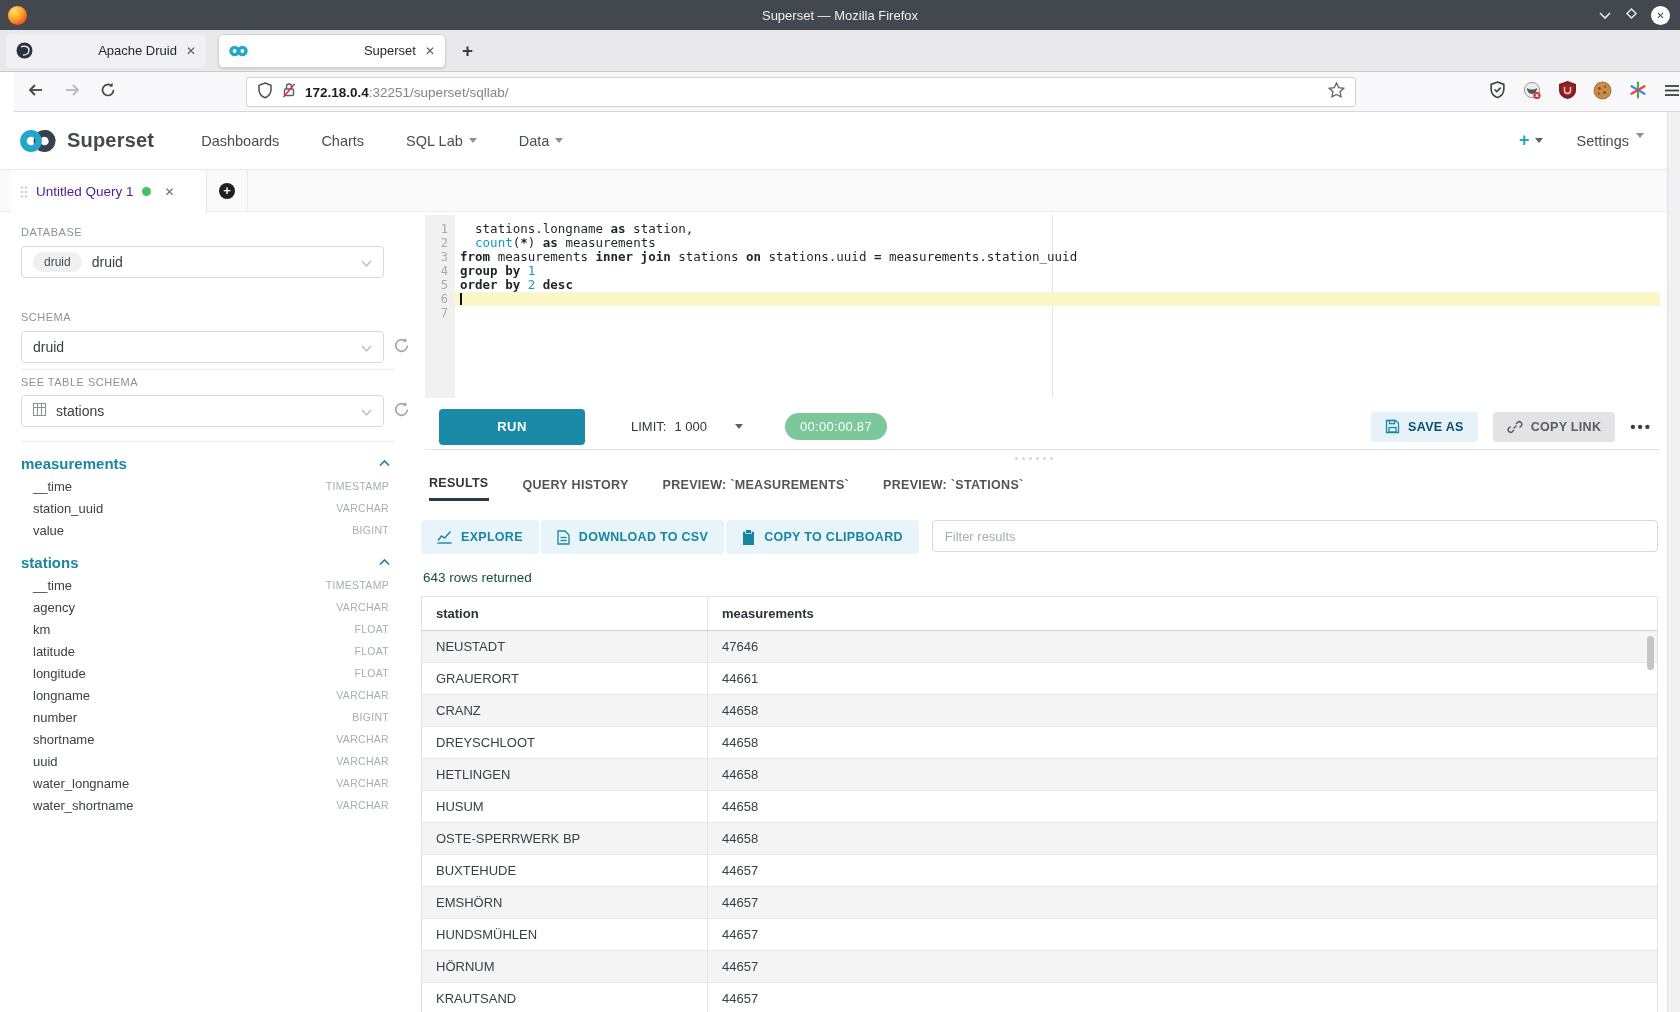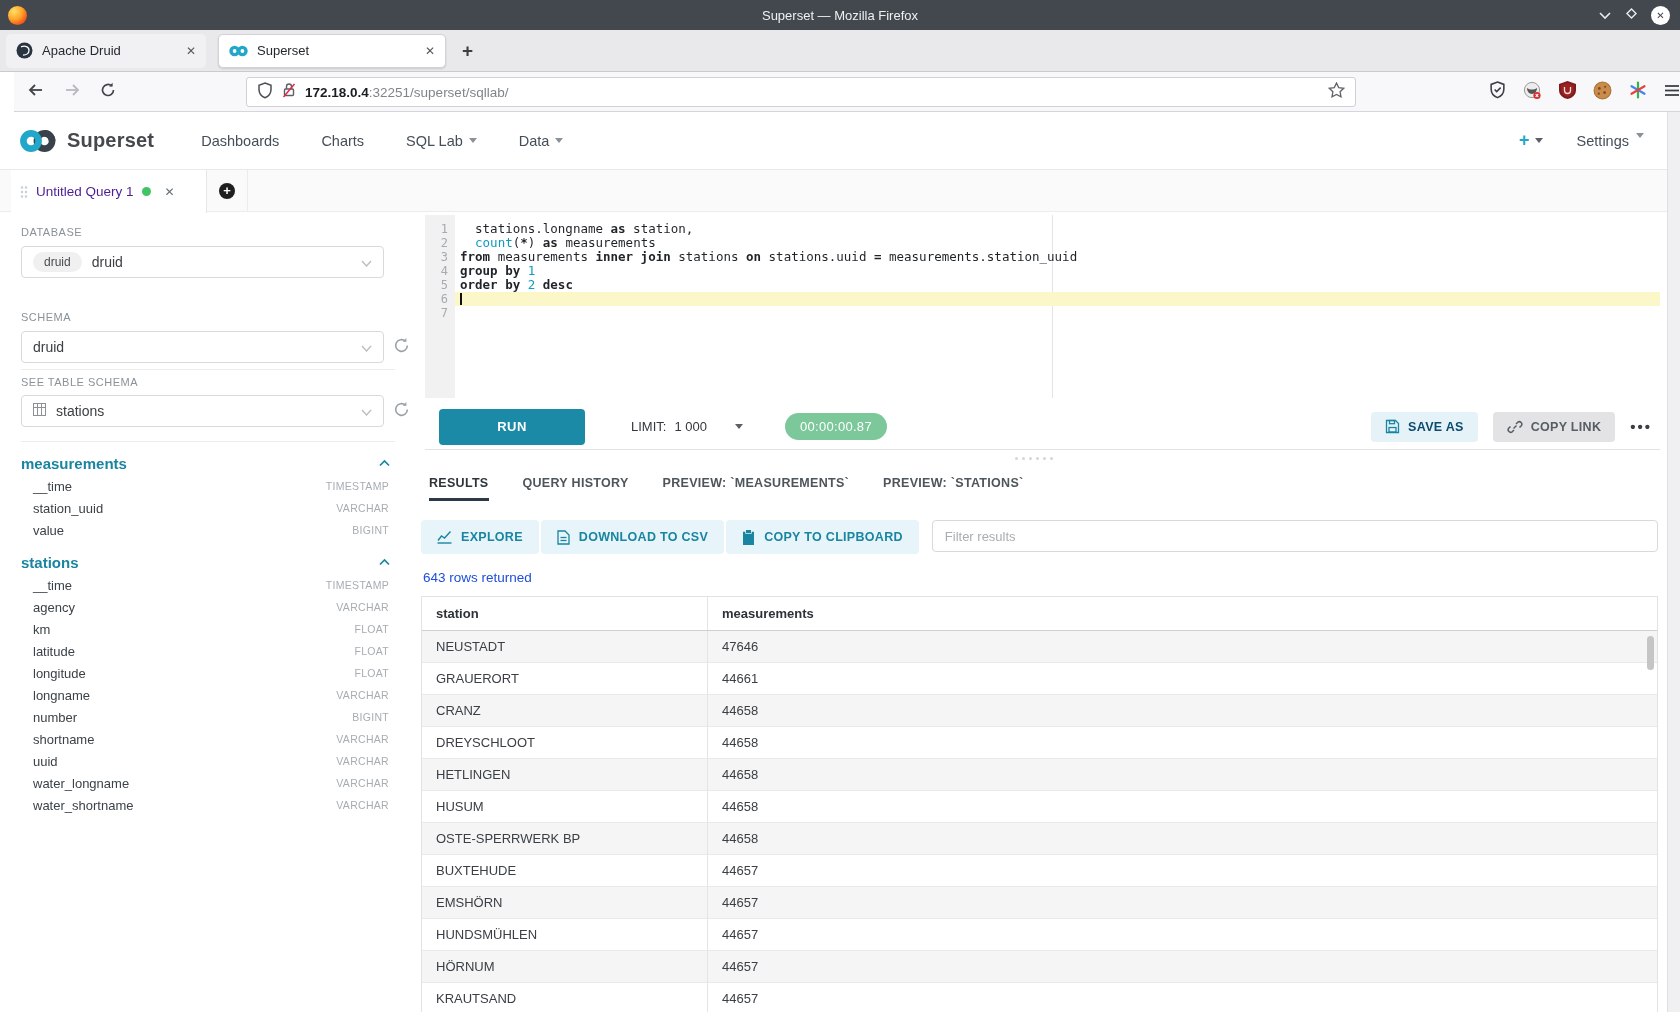--- a/index.html
+++ b/index.html
@@ -13,21 +13,21 @@
     background:radial-gradient(circle at 32% 28%, #ffe066, #ffa226 45%, #f25b1e 72%, #d92a20); }
   .tb-title { position:absolute; left:0; right:0; text-align:center; pointer-events:none; }
   .tb-controls { position:absolute; right:10px; top:0; height:30px; display:flex; gap:13px; align-items:center; }
   .close-circle { width:19px; height:19px; border-radius:50%; background:#fff; color:#42474d;
     font-size:10px; font-weight:bold; display:flex; align-items:center; justify-content:center; }
 
   
   .tabbar { position:absolute; top:30px; left:0; width:1680px; height:42px; background:#e9e9eb;
     border-bottom:1px solid #c9c9ce; display:flex; align-items:center; }
   .btab { display:flex; align-items:center; gap:9px; height:34px; border-radius:5px;
-    padding:0 10px; font-size:13px; color:#24292e; }
+    padding:0 10px; font-size:13px; color:#24292e;text-align:right; }
   .btab-druid { margin-left:6px; width:200px; background:#f1f1f3; }
   .btab-superset { margin-left:12px; width:228px; background:#fff; border:1px solid #d2d2d7;
     box-shadow:0 1px 2px rgba(0,0,0,.14); }
   .btab-label { flex:1; white-space:nowrap; overflow:hidden; }
   .btab-close { color:#55595e; font-size:12px; }
   .newtab-btn { margin-left:16px; color:#3c4043; font-size:19px; font-weight:bold; }
 
   
   .urlbar { position:absolute; top:72px; left:14px; width:1680px; height:40px; background:#f8f8fa;
     border-bottom:1px solid #d5d5da; }
@@ -111,31 +111,31 @@
   .tb-btn { height:30px; border-radius:4px; display:flex; align-items:center; gap:8px; padding:0 14px;
     font-size:12.5px; font-weight:bold; letter-spacing:.3px; border:none; font-family:inherit; }
   .saveas { background:#e5f3f9; color:#0c4a6e; }
   .copylink { background:#e3e3e5; color:#565d64; }
   .more-dots { color:#3c4043; font-size:15px; font-weight:bold; letter-spacing:2px; }
 
   .handle { position:absolute; top:245px; left:594px; display:flex; gap:4px; }
   .handle i { width:3px; height:3px; border-radius:50%; background:#d6d6d6; }
 
   
-  .rtabs { position:absolute; left:8px; top:258px; display:flex; gap:34px; align-items:flex-start; }
+  .rtabs { position:absolute; left:8px; top:258px; display:flex; gap:34px; align-items:center; }
   .rtab { font-size:12.5px; font-weight:bold; color:#4e555b; letter-spacing:.3px; padding:6px 0 8px; }
   .rtab-active { color:#2e343a; border-bottom:3px solid #2c3a47; }
   .btnrow { position:absolute; left:0; top:308px; right:2px; height:34px; display:flex; align-items:flex-start; gap:2px; }
   .act-btn { background:#e7f4f9; color:#1985a0; height:34px; border:none; border-radius:4px;
     display:flex; align-items:center; gap:9px; padding:0 16px; font-size:12.5px; font-weight:bold;
     letter-spacing:.3px; font-family:inherit; }
   .filter-input { flex:1; height:32px; margin-left:11px; border:1px solid #d9d9d9; border-radius:4px;
     padding:0 12px; font-size:13px; color:#3c4043; font-family:inherit; outline:none; }
   .filter-input::placeholder { color:#a9aeb3; }
-  .rowcount { position:absolute; left:2px; top:358px; font-size:13.5px; color:#1d4ed8; }
+  .rowcount { position:absolute; left:2px; top:358px; font-size:13.5px; color:#14532d; }
 
   .rtable { position:absolute; left:0; top:384px; right:2px; bottom:0; border:1px solid #e2e2e2; border-bottom:none; }
   .rt-head { display:flex; height:34px; background:#fff; border-bottom:1px solid #cfcfcf;
     font-weight:bold; font-size:13px; color:#2d3238; }
   .rt-row { display:flex; height:32px; font-size:13px; color:#3a4046; border-bottom:1px solid #e9e9e9; background:#fff; }
   .rt-row.odd { background:#f5f5f5; }
   .rt-c1 { width:286px; padding-left:14px; border-right:1px solid #e4e4e4; display:flex; align-items:center; }
   .rt-c2 { flex:1; padding-left:14px; display:flex; align-items:center; }
   .scroll-thumb { position:absolute; right:3px; top:39px; width:7px; height:34px; background:#c5c5c5; border-radius:4px; }
 

